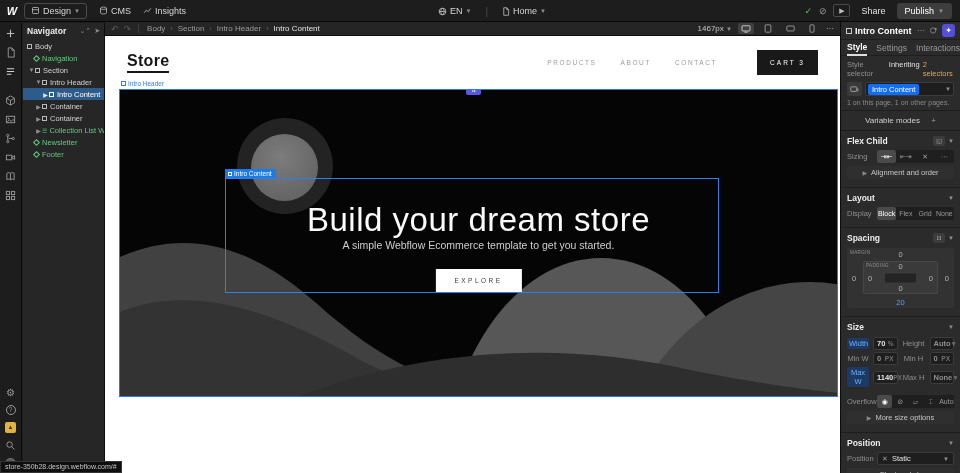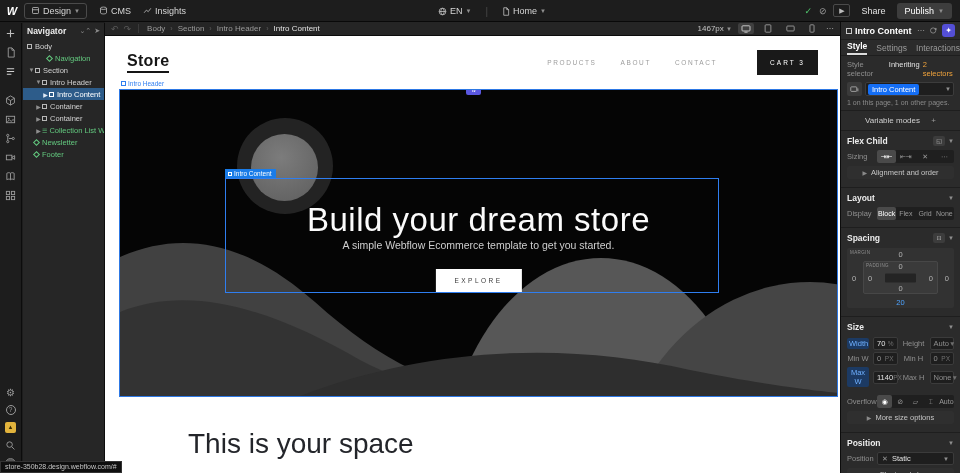--- a/index.html
+++ b/index.html
@@ -97,21 +97,21 @@
   
   .panel { position:absolute; left:840px; top:22px; width:120px; bottom:0; background:#2b2b2b;
     border-left:1px solid #0c0c0c; z-index:30; font-size:8px; overflow:hidden; }
   .p-sec { border-bottom:1px solid #1e1e1e; padding-bottom:4px; }
   .p-elhead { display:flex; align-items:center; gap:3px; height:18px; padding:0 5px; border-bottom:1px solid #1e1e1e; }
   .p-elname { color:#fff; font-weight:bold; font-size:9px; }
   .p-elic { width:6px; height:6px; border:1px solid #c9c9c9; }
   .p-elright { margin-left:auto; display:flex; align-items:center; gap:4px; color:#9a9a9a; }
   .spot-chip { width:13px; height:13px; background:#544fd6; border-radius:3px; color:#fff; font-size:8px;
     line-height:13px; text-align:center; }
-  .p-tabs { display:flex; gap:9px; padding:0 6px; height:16px; align-items:flex-end; border-bottom:1px solid #1e1e1e; }
+  .p-tabs { display:flex; gap:9px; padding:0 6px; height:16px; align-items:center; border-bottom:1px solid #1e1e1e; }
   .p-tab { color:#9a9a9a; font-size:8.5px; padding:2px 0; }
   .p-tab.active { color:#fff; font-weight:bold; border-bottom:2px solid #dcdcdc; }
   .ss-row { display:flex; align-items:center; padding:4px 6px 2px; font-size:7.5px; }
   .ss-label { color:#8f8f8f; }
   .ss-right { margin-left:auto; display:flex; gap:3px; }
   .inheriting { color:#e0e0e0; }
   .sel-count { color:#f0a33c; }
   .sel-row { display:flex; gap:3px; margin:2px 6px 3px; }
   .sel-btn { width:15px; height:14px; background:#3a3a3a; border-radius:2px; display:flex; align-items:center; justify-content:center; color:#bdbdbd; font-size:7px; }
   .sel-field { flex:1; display:flex; align-items:center; background:#1e1e1e; border:1px solid #3c3c3c; border-radius:2px; height:14px; padding:1px 2px; }
@@ -138,21 +138,21 @@
     font-size:7.5px; color:#bdbdbd; }
   .sp-tag { position:absolute; font-size:4.5px; letter-spacing:.4px; color:#8f8f8f; }
   .sp-val { position:absolute; color:#b5b5b5; }
   .sp-val.blue { color:#4da3ff; }
   .pad-box { position:absolute; left:16px; right:16px; top:13px; bottom:14px; background:#3a3a3a;
     border:1px solid #474747; border-radius:2px; }
   .pad-center { position:absolute; left:21px; right:21px; top:50%; transform:translateY(-50%); height:9px; background:#242424; border-radius:1px; }
 
   
   .inp { flex:1; display:flex; align-items:center; background:#1e1e1e; border:1px solid #3b3b3b;
-    border-radius:2px; height:13px; padding:0 3px; color:#e3e3e3; font-size:7.5px; min-width:0; }
+    border-radius:2px; height:13px; padding:0 3px; color:#e3e3e3; font-size:7.5px; min-width:0;font-weight:bold; }
   .inp .unit { margin-left:auto; color:#6f6f6f; font-size:6.5px; }
   .inp.muted { color:#8f8f8f; }
   .lbl-chip-blue { background:#1c3a63; color:#6fb0ff; border-radius:2px; padding:1px 2px; }
   .size-grid { display:flex; gap:4px; margin:2px 6px; align-items:center;text-align:center; }
   .size-grid .frow-label { width:22px; }
 
   .pos-select { flex:1; display:flex; align-items:center; gap:4px; background:#1e1e1e; border:1px solid #3b3b3b;
     border-radius:2px; height:13px; padding:0 4px; color:#e3e3e3; font-size:7.5px; }
   .pos-select .x { color:#9a9a9a; font-size:7px; }
   .pos-select .caret { margin-left:auto; }
@@ -279,21 +279,21 @@
       <span class="nav-head-ics">
         <span>⌄⌃</span>
         <span>➤</span>
       </span>
     </div>
     <div class="tree">
       <div class="trow" style="padding-left:4px">
         <span class="tsq"></span>
         <span>Body</span>
       </div>
-      <div class="trow green" style="padding-left:24px">
+      <div class="trow green" style="padding-left:11px">
         <span class="tdiamond"></span>
         <span>Navigation</span>
       </div>
       <div class="trow" style="padding-left:5px">
         <span class="tcaret">▼</span>
         <span class="tsq"></span>
         <span>Section</span>
       </div>
       <div class="trow" style="padding-left:12px">
         <span class="tcaret">▼</span>
@@ -406,21 +406,20 @@
       <div class="hero-sub">A simple Webflow Ecommerce template to get you started.</div>
       <div class="explore-btn">EXPLORE</div>
       <div class="ic-outline">
         <div class="ic-label">
           <span class="bx"></span>
           <span>Intro Content</span>
         </div>
       </div>
     </div>
 
-    <div class="space-heading">This is your space</div>
   </div>
 
   <div class="panel">
     <div class="p-elhead">
       <span class="p-elic"></span>
       <span class="p-elname">Intro Content</span>
       <span class="p-elright">
         <span>⋯</span>
         <svg class="ic" width="9" height="9" viewBox="0 0 12 12">
             <circle cx="5.5" cy="6" r="3.5" fill="none" stroke="#9a9a9a"></circle>

